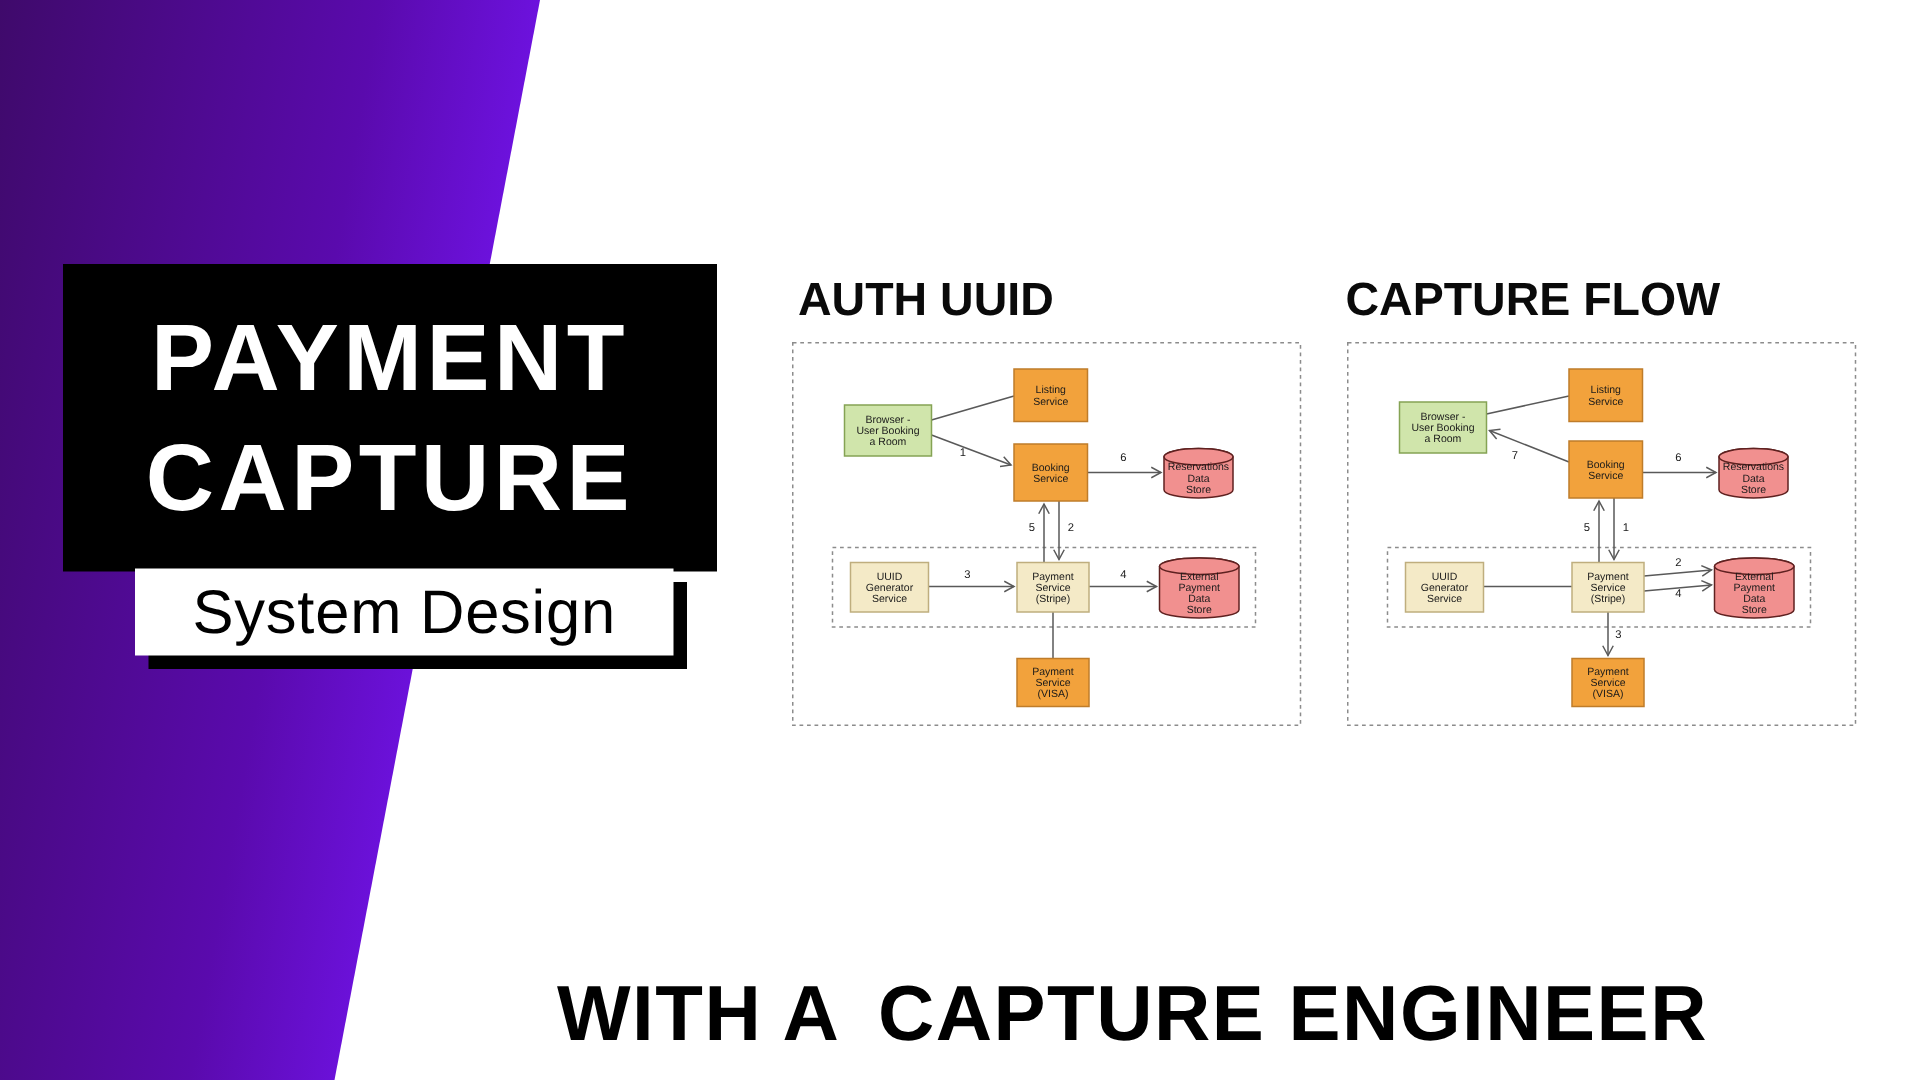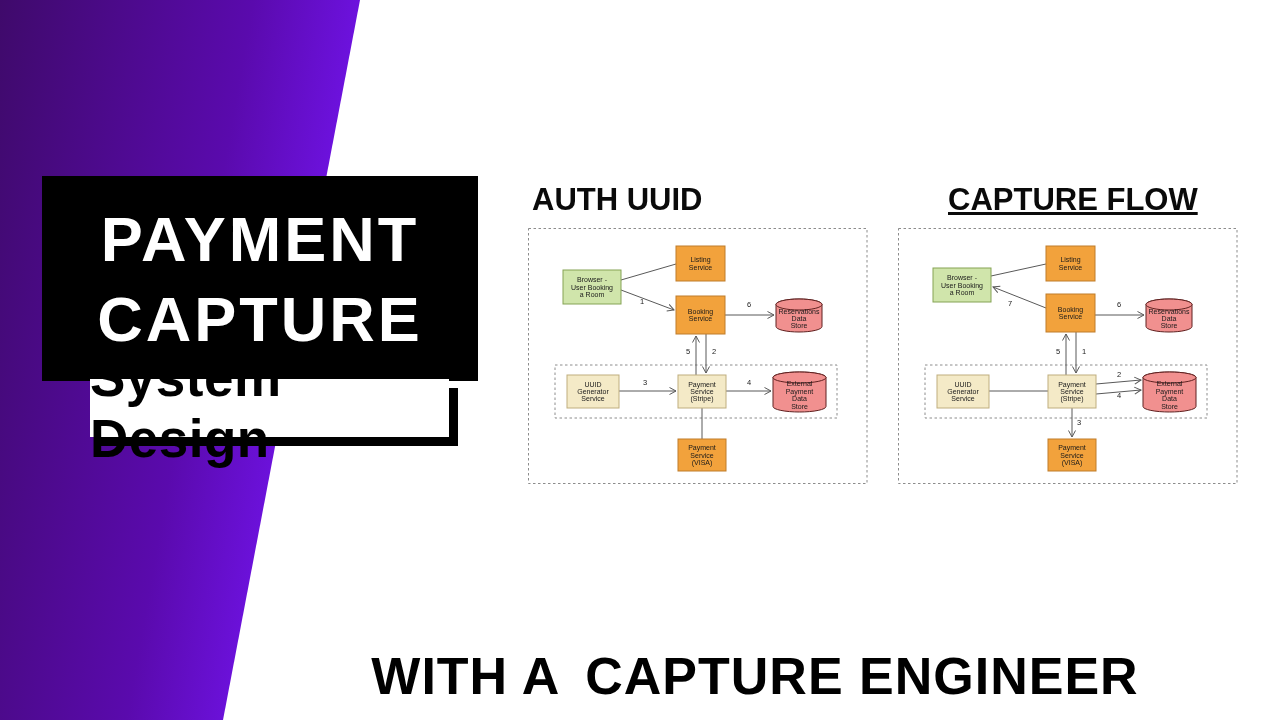--- a/index.html
+++ b/index.html
@@ -16,27 +16,27 @@
     position:absolute;left:42px;top:176px;width:436px;height:205px;background:#000;
     display:flex;flex-direction:column;justify-content:center;align-items:center;
   }
   .title-line{
     color:#fff;font-weight:900;font-size:63px;line-height:80px;letter-spacing:3px;
   }
   .subtitle-box{
     position:absolute;left:90px;top:379px;width:359px;height:58px;background:#fff;
     box-shadow:9px 9px 0 0 #000;
     display:flex;justify-content:center;align-items:center;
-    color:#000;font-weight:700;font-size:53px;letter-spacing:0.5px;
+    color:#000;font-weight:400;font-size:41px;letter-spacing:0.5px;
   }
   .flow-title{
     position:absolute;top:182px;font-weight:800;font-size:31px;color:#0a0a0a;letter-spacing:0px;
   }
   .flow-title-auth{left:532px;}
-  .flow-title-capture{left:948px;text-decoration:underline;}
+  .flow-title-capture{left:897px;}
   .diagram{position:absolute;top:228px;width:340px;height:260px;}
   .diagram-auth{left:528px;}
   .diagram-capture{left:898px;}
   .diagram svg text{font-family:"Liberation Sans", sans-serif;}
   .banner{
     position:absolute;left:235px;top:636px;width:1040px;height:80px;
     display:flex;justify-content:center;align-items:center;gap:25px;
     font-weight:900;font-size:52px;color:#000;letter-spacing:1px;white-space:nowrap;
   }
   .banner .badge{

